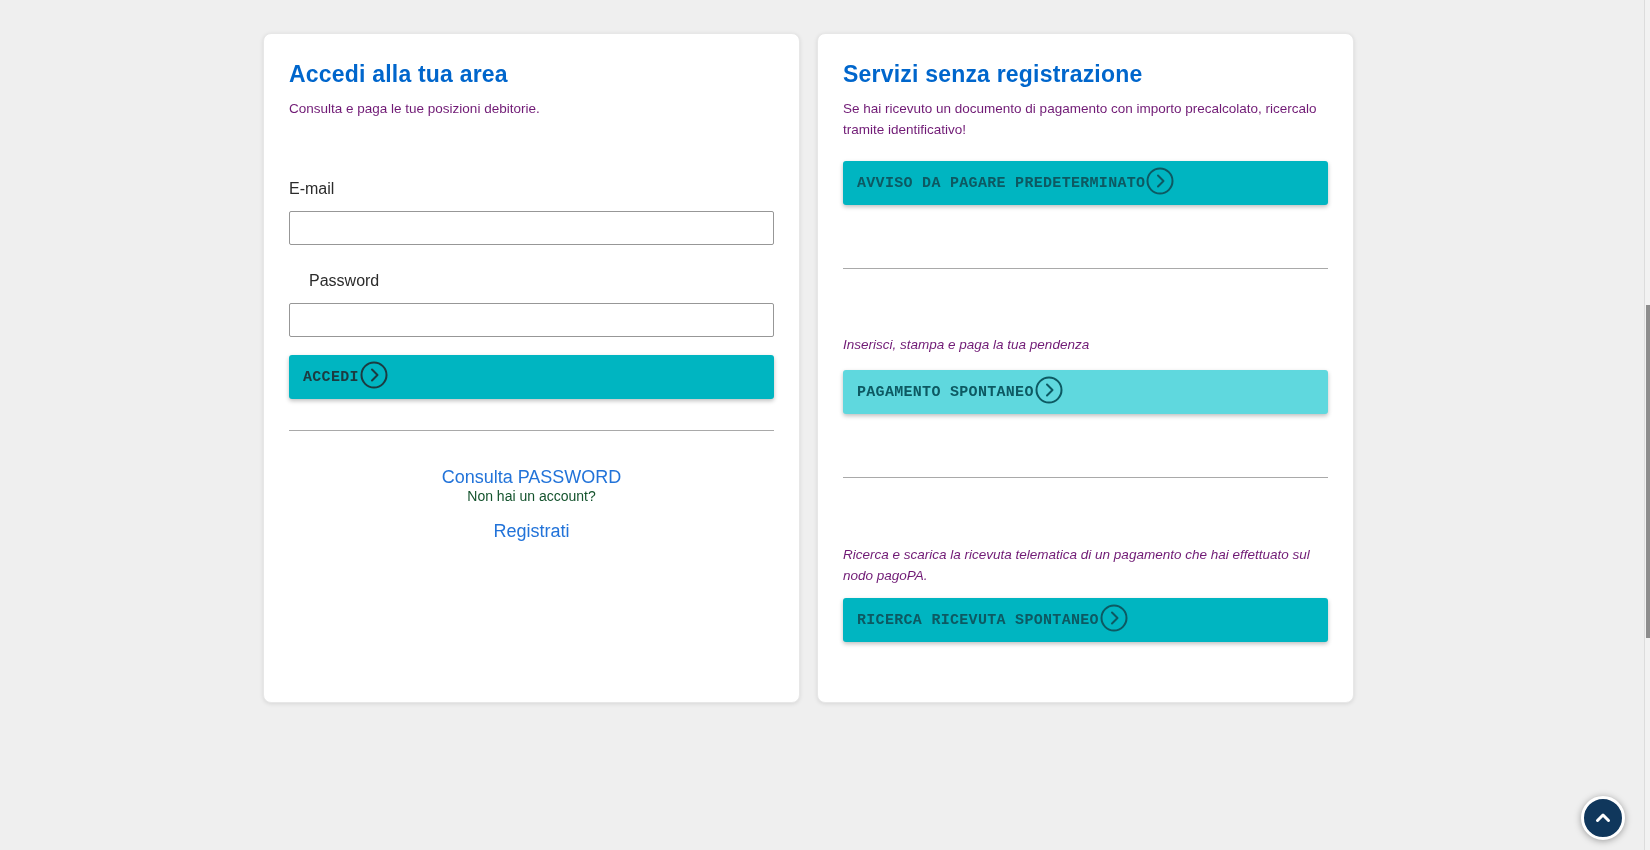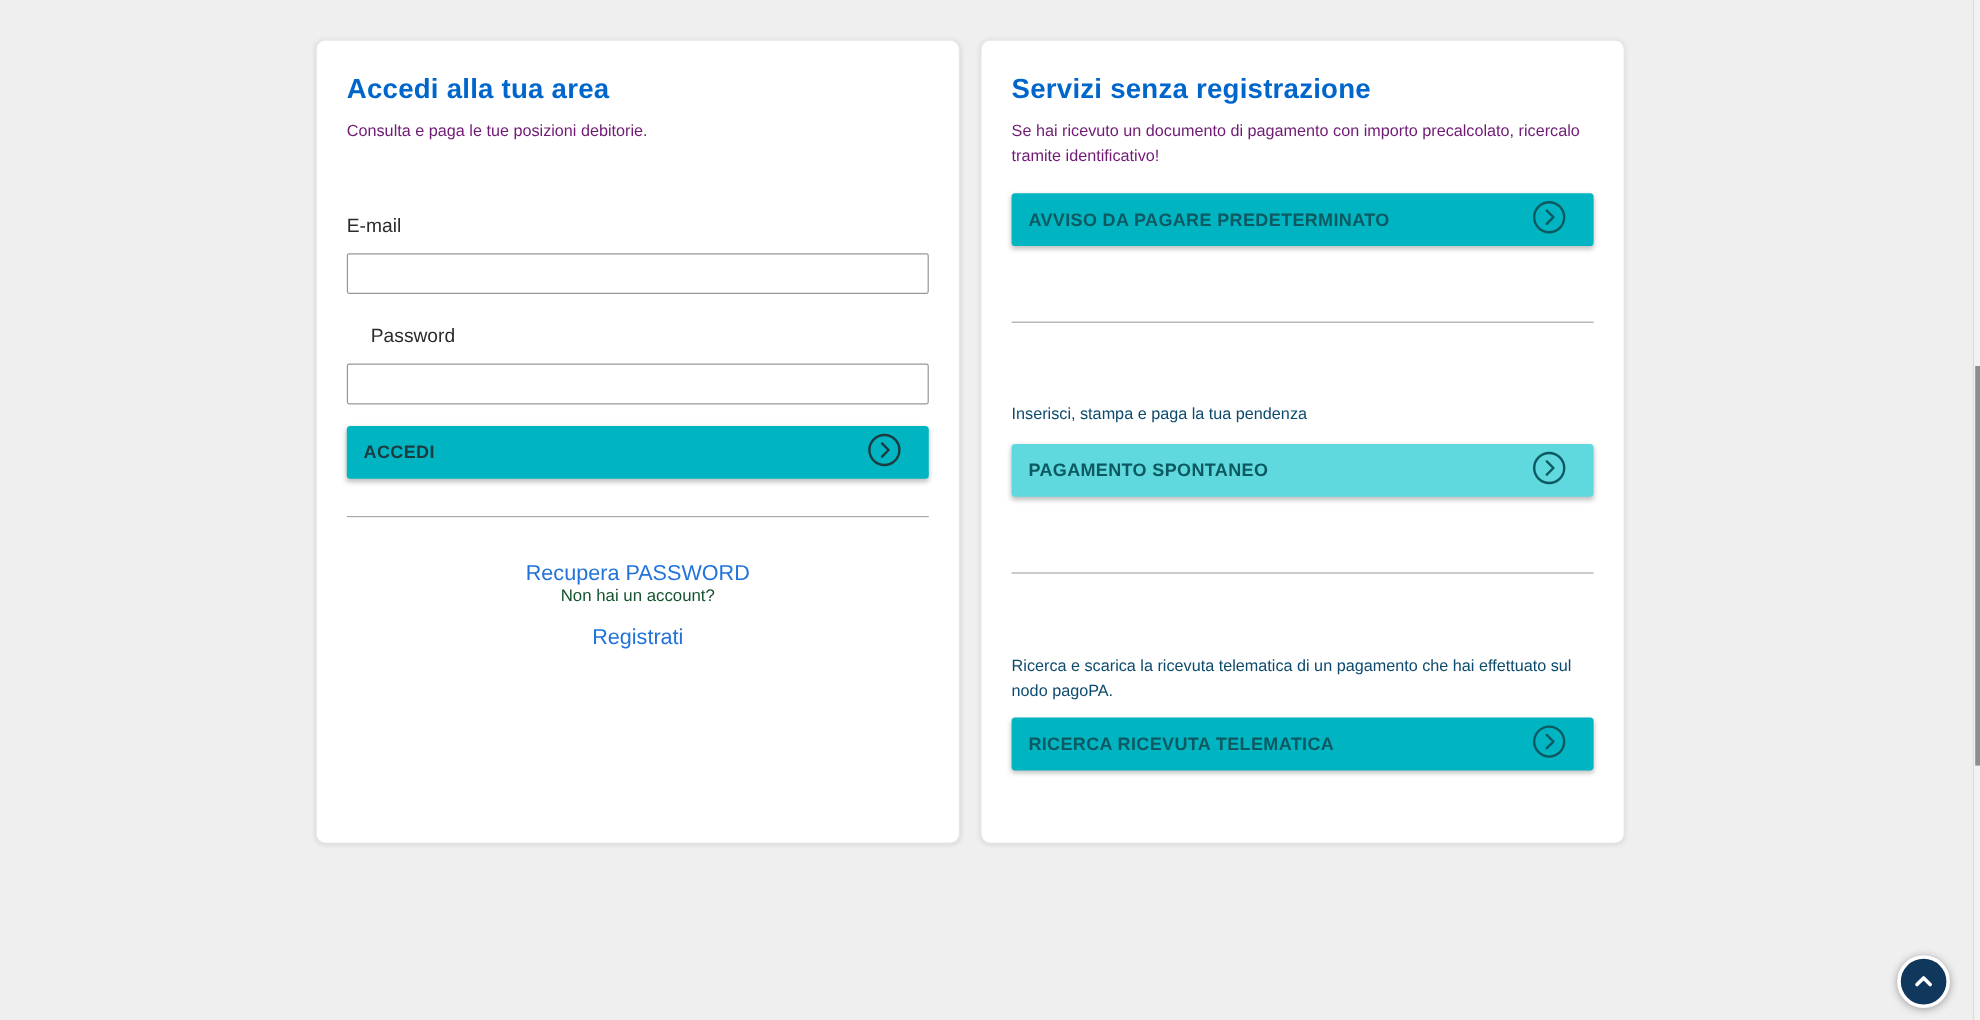--- a/index.html
+++ b/index.html
@@ -62,23 +62,23 @@
   }
 
   .cta-btn {
     width: 100%;
     height: 44px;
     border: none;
     border-radius: 3px;
     background: var(--teal, #00b5c1);
     display: flex;
     align-items: center;
-    justify-content: space-between;
+    justify-content: flex-start;
     padding: 0 22px 0 14px;
-    font-family: Liberation Sans, sans-serif;
+    font-family: Liberation Mono, monospace;
     font-size: 15px;
     font-weight: 700;
     letter-spacing: 0.3px;
     color: var(--btn_text_teal, #0d5962);
     cursor: pointer;
     box-shadow: 0 2px 4px rgba(0,0,0,0.25);
     text-align: left;
   }
   #accedi-button { margin-top: 18px; color: var(--btn_text_dark, #1c3b41); }
   .cta-btn .circle-icon { flex: 0 0 auto; display: block; }
@@ -103,21 +103,22 @@
     color: #14532d;
   }
   #register-link { margin-top: 17px; }
 
   
   #avviso-button { margin-top: 21px; }
   .svc-divider1 { margin-top: 63px; }
   .svc-text {
     font-size: 13.5px;
     line-height: 21px;
-    color: #0c4a6e;
+    color: #701a75;
+    font-style: italic;
   }
   #spontaneo-text { margin-top: 65px; }
   #spontaneo-button { margin-top: 15px; background: var(--teal_light, #5fd8de); }
   .svc-divider2 { margin-top: 63px; }
   #ricevuta-text { margin-top: 66px; }
   #ricevuta-button { margin-top: 12px; }
 
   
   #scrollbar-track {
     position: absolute;
@@ -170,21 +171,21 @@
       <svg width="30" height="30" viewBox="0 0 30 30" fill="none" stroke="currentColor">
         <circle cx="15" cy="15" r="12.5" stroke-width="2"></circle>
         <polyline points="13,9.5 18.5,15 13,20.5" stroke-width="2" stroke-linecap="round" stroke-linejoin="round"></polyline>
       </svg>
     </span>
   </button>
 
   <hr class="divider">
 
   <div class="center-links">
-    <a class="link" id="recover-link">Recupera PASSWORD</a>
+    <a class="link" id="recover-link">Consulta PASSWORD</a>
     <div class="muted-question">Non hai un account?</div>
     <a class="link" id="register-link">Registrati</a>
   </div>
 </section>
 
 <section class="card" id="services-card">
   <h2>Servizi senza registrazione</h2>
   <p class="subtitle">Se hai ricevuto un documento di pagamento con importo precalcolato, ricercalo tramite identificativo!</p>
 
   <button class="cta-btn" id="avviso-button">
@@ -209,21 +210,21 @@
         <polyline points="13,9.5 18.5,15 13,20.5" stroke-width="2" stroke-linecap="round" stroke-linejoin="round"></polyline>
       </svg>
     </span>
   </button>
 
   <hr class="divider svc-divider2">
 
   <p class="svc-text" id="ricevuta-text">Ricerca e scarica la ricevuta telematica di un pagamento che hai effettuato sul nodo pagoPA.</p>
 
   <button class="cta-btn" id="ricevuta-button">
-    <span>RICERCA RICEVUTA TELEMATICA</span>
+    <span>RICERCA RICEVUTA SPONTANEO</span>
     <span class="circle-icon">
       <svg width="30" height="30" viewBox="0 0 30 30" fill="none" stroke="currentColor">
         <circle cx="15" cy="15" r="12.5" stroke-width="2"></circle>
         <polyline points="13,9.5 18.5,15 13,20.5" stroke-width="2" stroke-linecap="round" stroke-linejoin="round"></polyline>
       </svg>
     </span>
   </button>
 </section>
 
 <div id="scrollbar-track">

